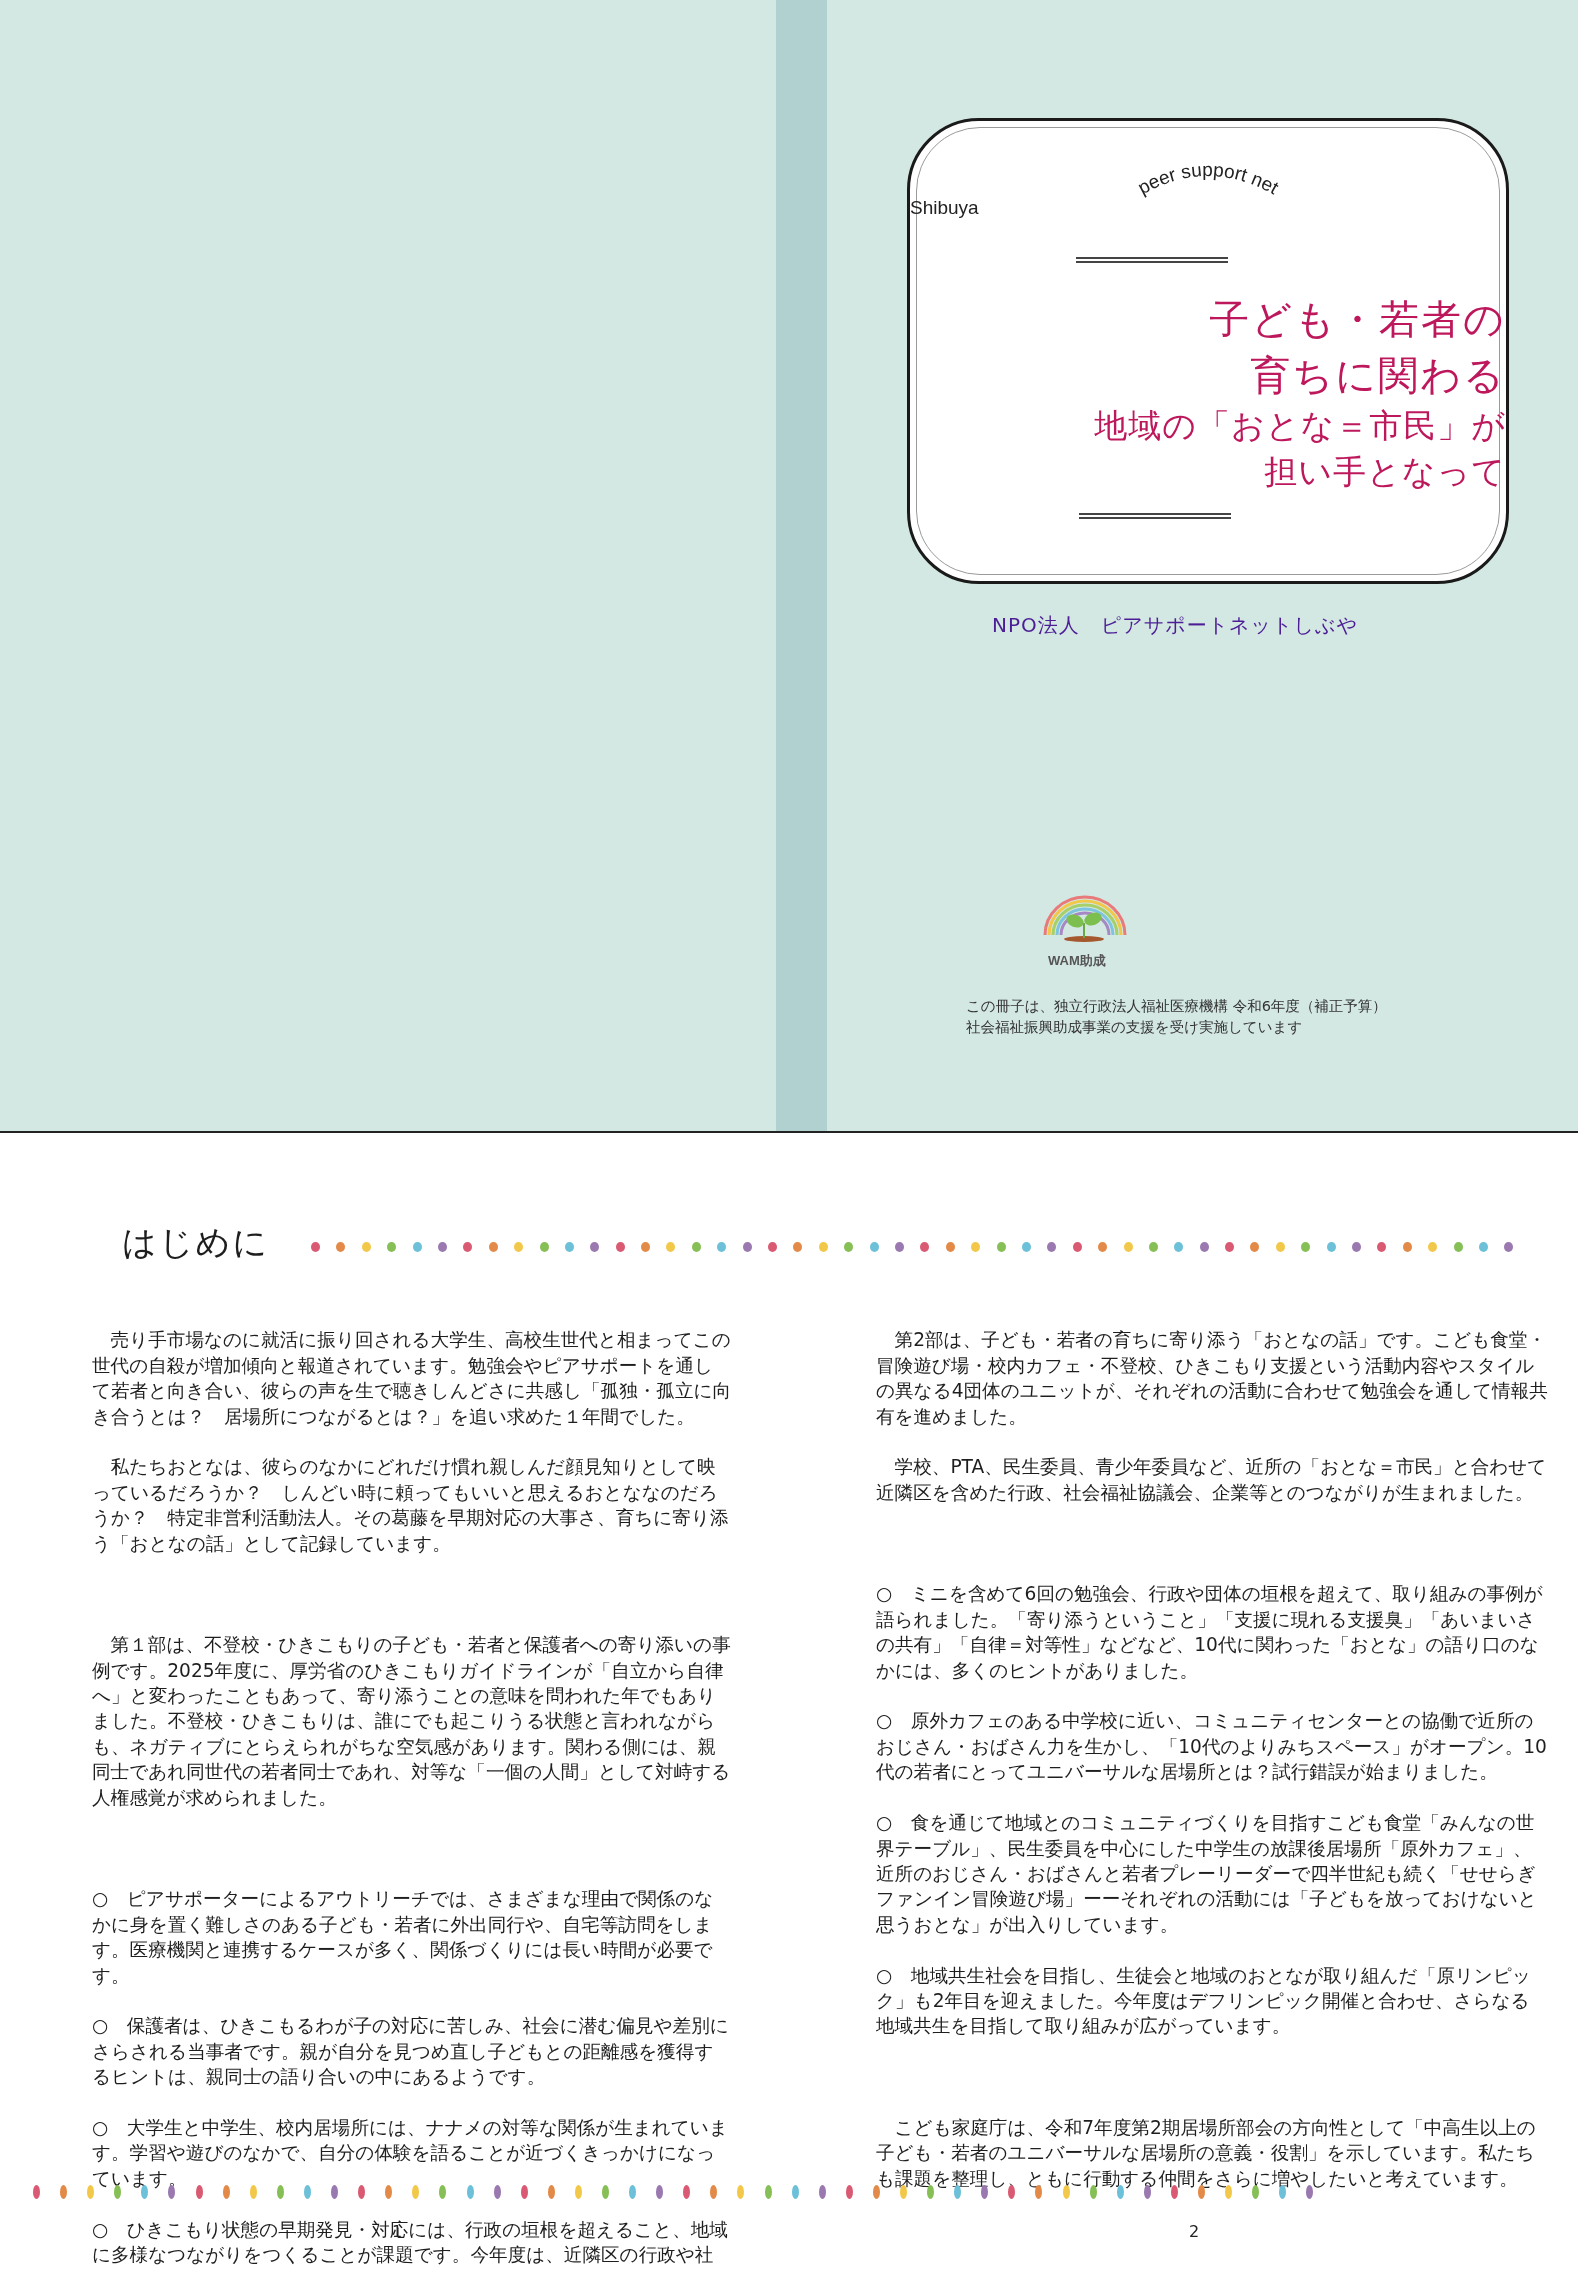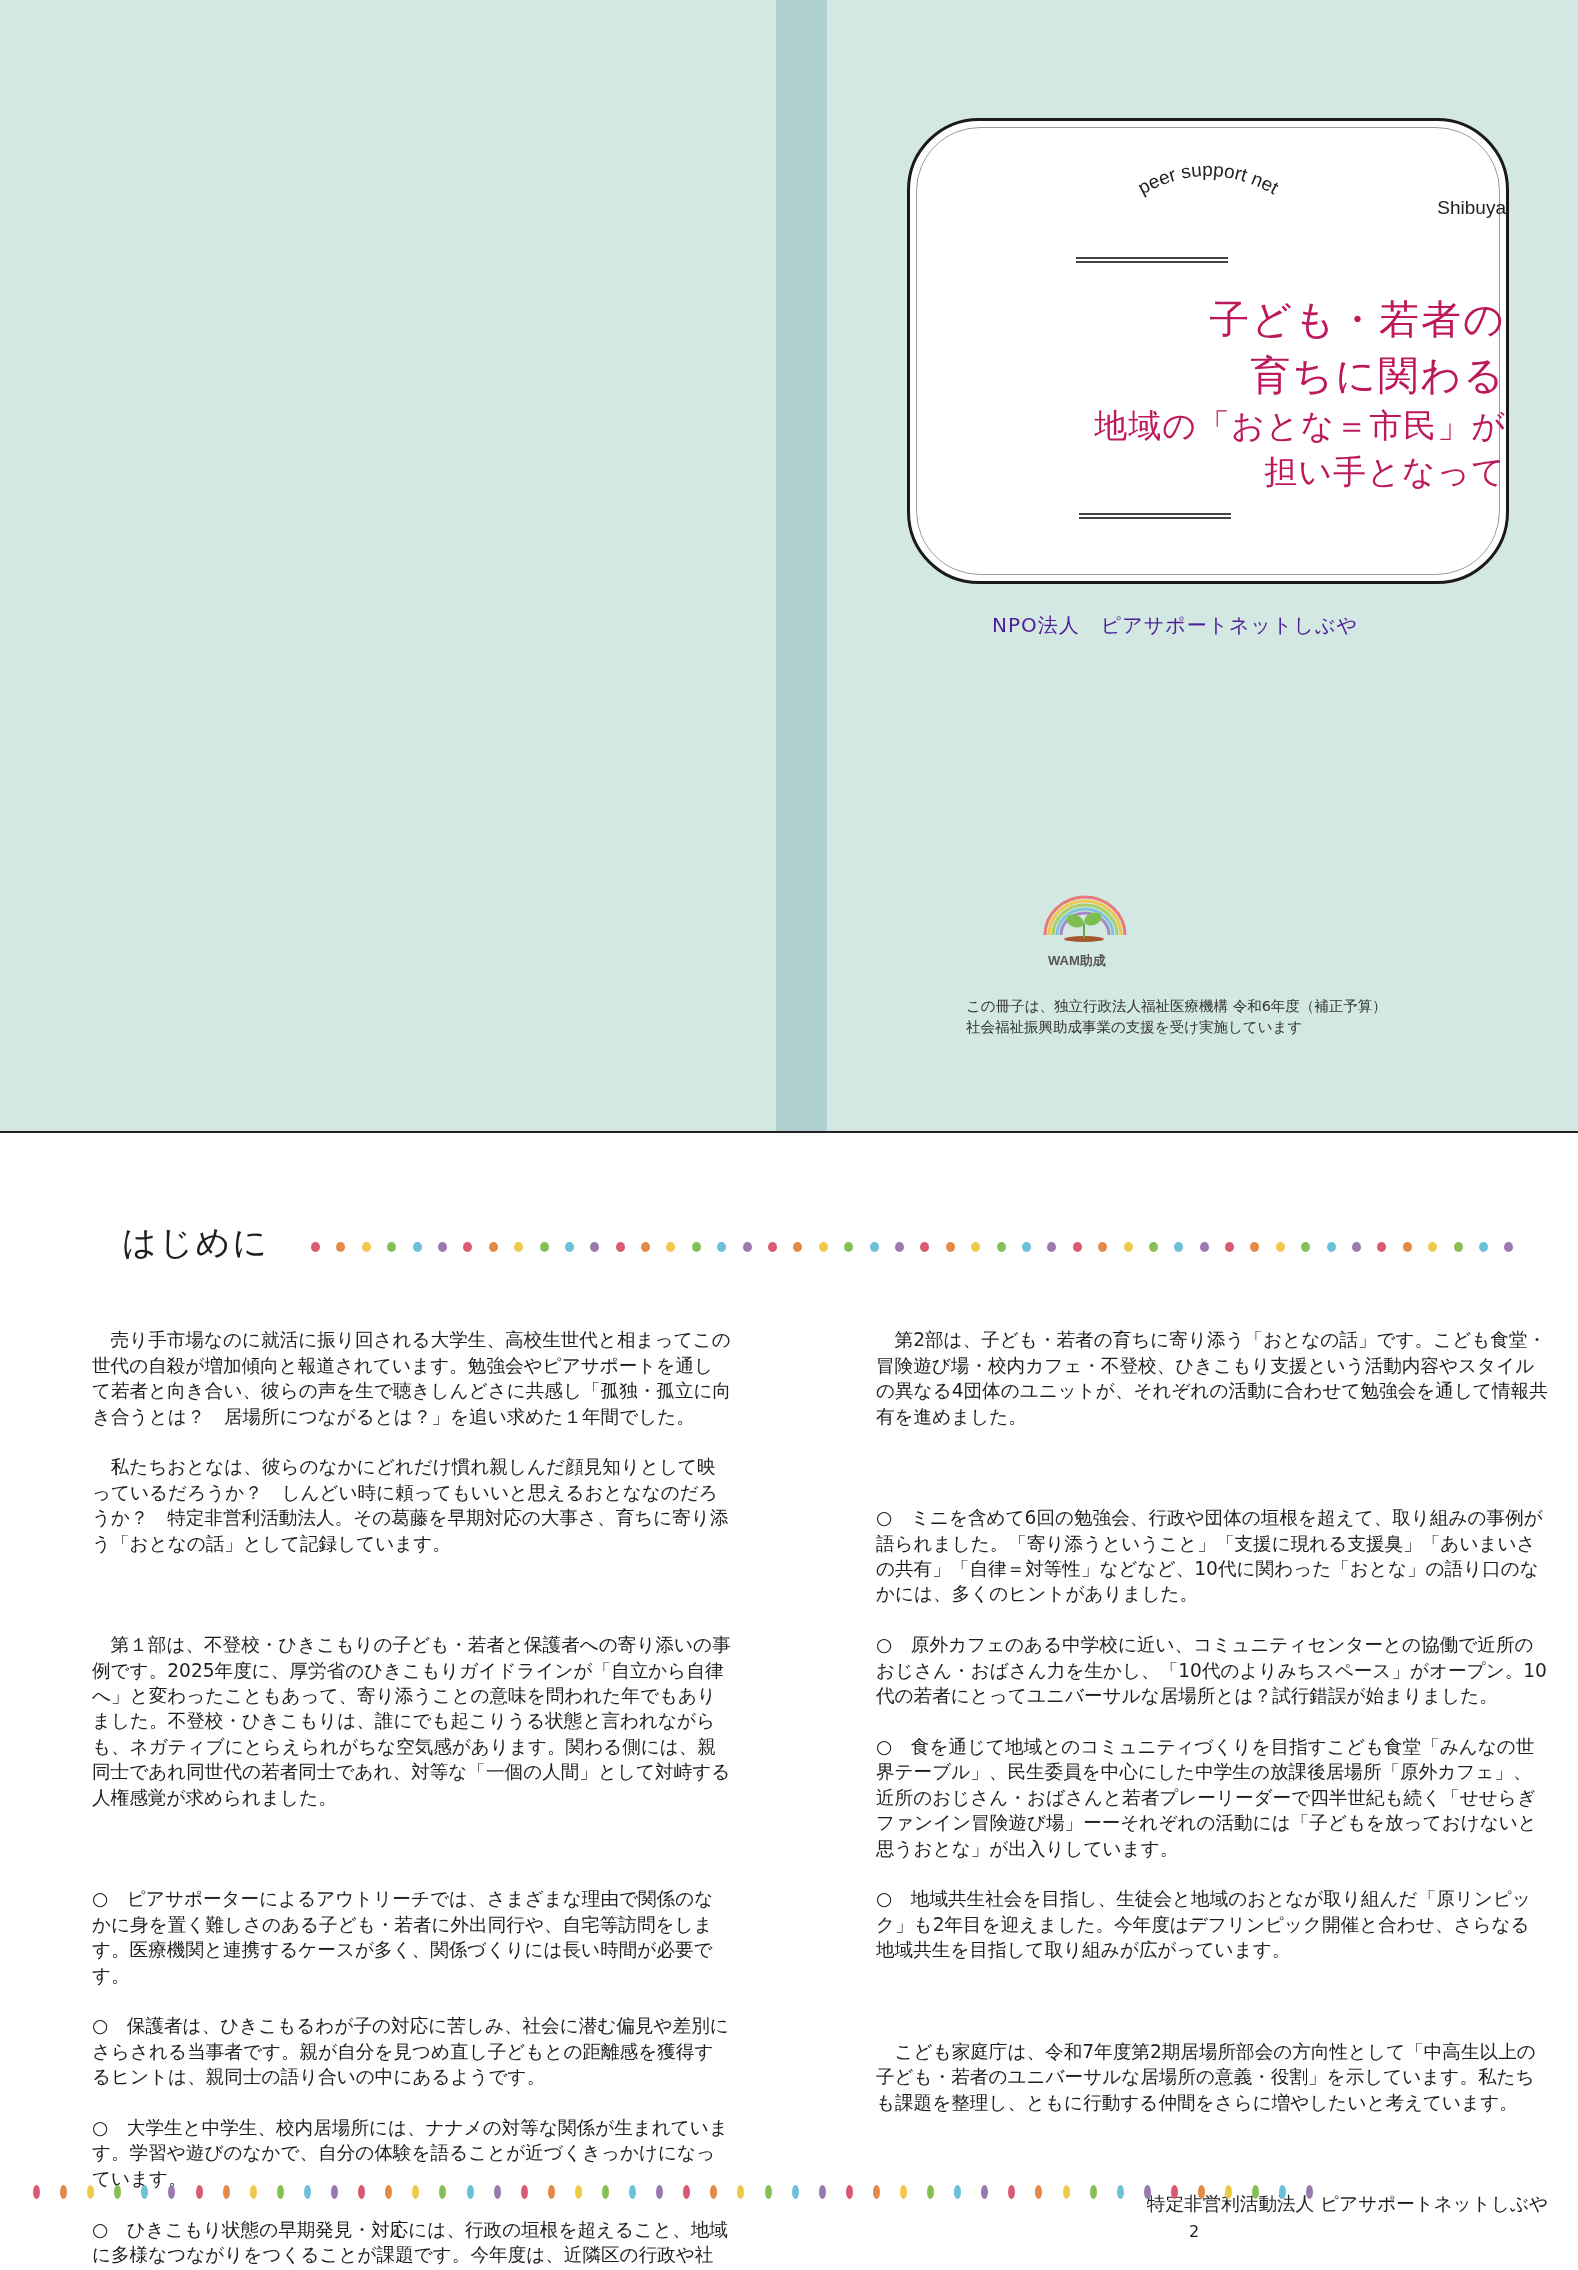--- a/index.html
+++ b/index.html
@@ -8,21 +8,21 @@
   .cover { position:absolute; left:0; top:0; width:1578px; height:1131px; background:#d3e7e3; }
   .spine { position:absolute; left:776px; top:0; width:51px; height:1131px; background:#b0d1cf; }
   .cover-divider { position:absolute; left:0; top:1131px; width:1578px; height:2px; background:#222; }
 
   .title-box { position:absolute; left:907px; top:118px; width:602px; height:466px;
                background:#fff; border:3px solid #1a1a1a; border-radius:72px; box-sizing:border-box; }
   .title-box-inner { position:absolute; left:6px; top:6px; right:6px; bottom:6px;
                border:1px solid #9a9a9a; border-radius:64px; }
   .arc-text { position:absolute; left:0; top:28px; width:100%; height:90px; }
   .arc-text svg { display:block; margin:0 auto; }
-  .shibuya { position:absolute; left:0; width:100%; top:76px; text-align:right; font-size:19px;
+  .shibuya { position:absolute; left:0; width:100%; top:76px; text-align:left; font-size:19px;
              font-family:"Liberation Sans", sans-serif; color:#222; }
   .dbl-rule { position:absolute; height:6px; border-top:2px solid #444; border-bottom:2px solid #444; box-sizing:border-box; }
   .rule-top { left:166px; top:136px; width:152px; }
   .rule-bot { left:169px; top:392px; width:152px; }
   .title-lines { position:absolute; left:0; width:100%; top:170px; text-align:right; color:#be185d; }
   .title-l1, .title-l2 { font-size:40px; line-height:56px; letter-spacing:2px; }
   .title-l3, .title-l4 { font-size:33px; line-height:46px; letter-spacing:1px; }
 
   .npo { position:absolute; left:992px; top:612px; font-size:20px; color:#4c1d95; letter-spacing:1px; }
 
@@ -164,20 +164,21 @@
   <p class="para">　第１部は、不登校・ひきこもりの子ども・若者と保護者への寄り添いの事例です。2025年度に、厚労省のひきこもりガイドラインが「自立から自律へ」と変わったこともあって、寄り添うことの意味を問われた年でもありました。不登校・ひきこもりは、誰にでも起こりうる状態と言われながらも、ネガティブにとらえられがちな空気感があります。関わる側には、親同士であれ同世代の若者同士であれ、対等な「一個の人間」として対峙する人権感覚が求められました。</p>
   <div class="gap"></div>
   <p class="para">○　ピアサポーターによるアウトリーチでは、さまざまな理由で関係のなかに身を置く難しさのある子ども・若者に外出同行や、自宅等訪問をします。医療機関と連携するケースが多く、関係づくりには長い時間が必要です。</p>
   <p class="para">○　保護者は、ひきこもるわが子の対応に苦しみ、社会に潜む偏見や差別にさらされる当事者です。親が自分を見つめ直し子どもとの距離感を獲得するヒントは、親同士の語り合いの中にあるようです。</p>
   <p class="para">○　大学生と中学生、校内居場所には、ナナメの対等な関係が生まれています。学習や遊びのなかで、自分の体験を語ることが近づくきっかけになっています。</p>
   <p class="para">○　ひきこもり状態の早期発見・対応には、行政の垣根を超えること、地域に多様なつながりをつくることが課題です。今年度は、近隣区の行政や社会福祉協議会と、事例に基づくミニ勉強会で情報を共有し、次への足がかりとしました。</p>
 </div>
 
 <div class="col col-right" id="colRight">
   <p class="para">　第2部は、子ども・若者の育ちに寄り添う「おとなの話」です。こども食堂・冒険遊び場・校内カフェ・不登校、ひきこもり支援という活動内容やスタイルの異なる4団体のユニットが、それぞれの活動に合わせて勉強会を通して情報共有を進めました。</p>
+  <p class="para">　学校、PTA、民生委員、青少年委員など、近所の「おとな＝市民」と合わせて近隣区を含めた行政、社会福祉協議会、企業等とのつながりが生まれました。</p>
   <div class="gap"></div>
   <p class="para">○　ミニを含めて6回の勉強会、行政や団体の垣根を超えて、取り組みの事例が語られました。「寄り添うということ」「支援に現れる支援臭」「あいまいさの共有」「自律＝対等性」などなど、10代に関わった「おとな」の語り口のなかには、多くのヒントがありました。</p>
   <p class="para">○　原外カフェのある中学校に近い、コミュニティセンターとの協働で近所のおじさん・おばさん力を生かし、「10代のよりみちスペース」がオープン。10代の若者にとってユニバーサルな居場所とは？試行錯誤が始まりました。</p>
   <p class="para">○　食を通じて地域とのコミュニティづくりを目指すこども食堂「みんなの世界テーブル」、民生委員を中心にした中学生の放課後居場所「原外カフェ」、近所のおじさん・おばさんと若者プレーリーダーで四半世紀も続く「せせらぎファンイン冒険遊び場」ーーそれぞれの活動には「子どもを放っておけないと思うおとな」が出入りしています。</p>
   <p class="para">○　地域共生社会を目指し、生徒会と地域のおとなが取り組んだ「原リンピック」も2年目を迎えました。今年度はデフリンピック開催と合わせ、さらなる地域共生を目指して取り組みが広がっています。</p>
   <div class="gap"></div>
   <p class="para">　こども家庭庁は、令和7年度第2期居場所部会の方向性として「中高生以上の子ども・若者のユニバーサルな居場所の意義・役割」を示しています。私たちも課題を整理し、ともに行動する仲間をさらに増やしたいと考えています。</p>
   <div class="gap"></div>
   <p class="para sig">特定非営利活動法人 ピアサポートネットしぶや</p>
   

